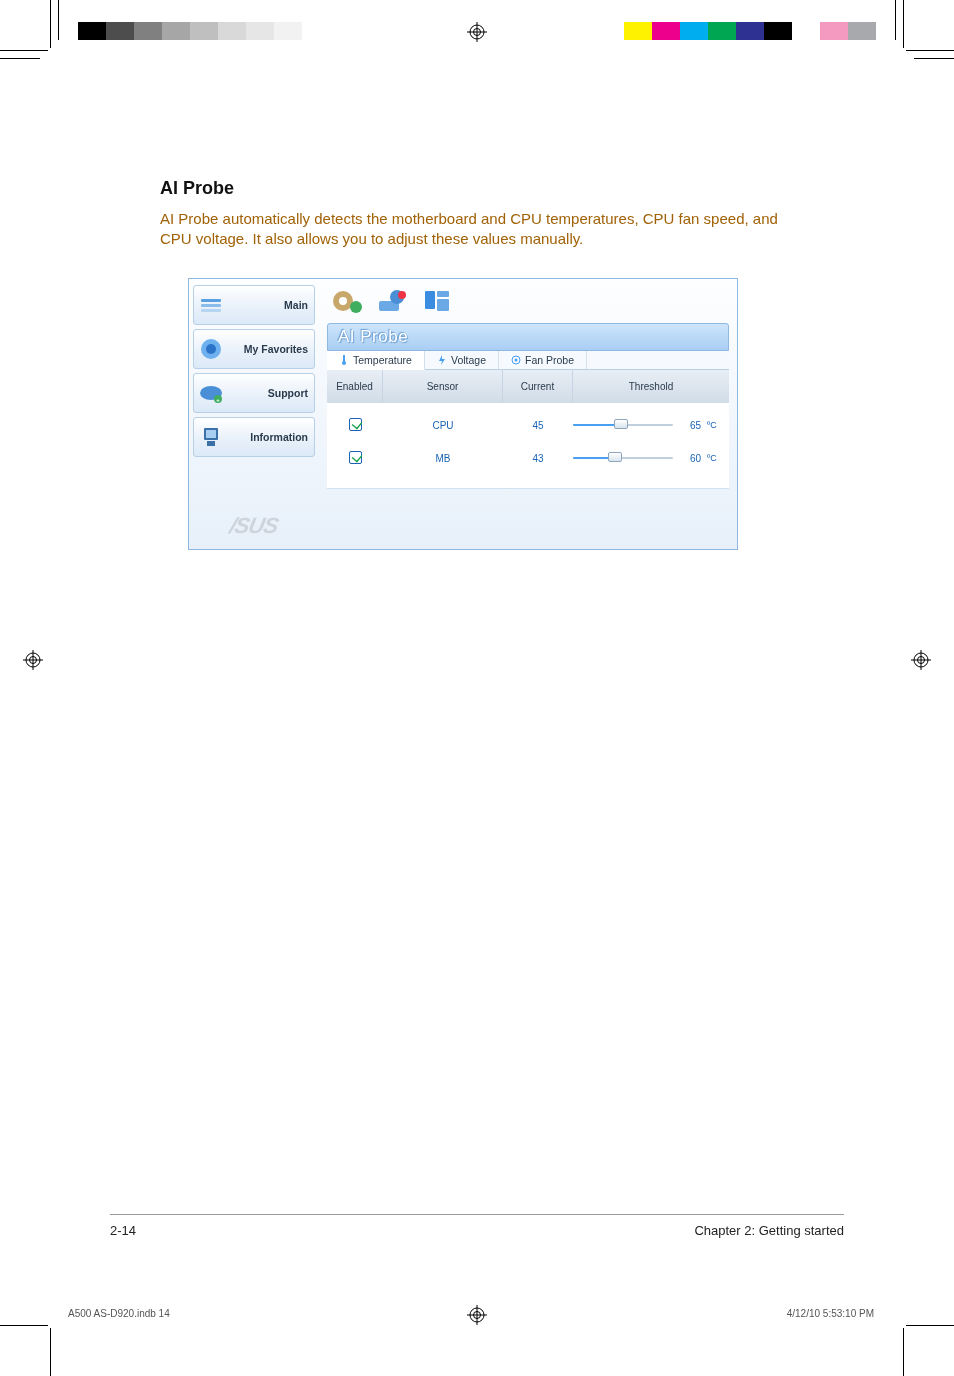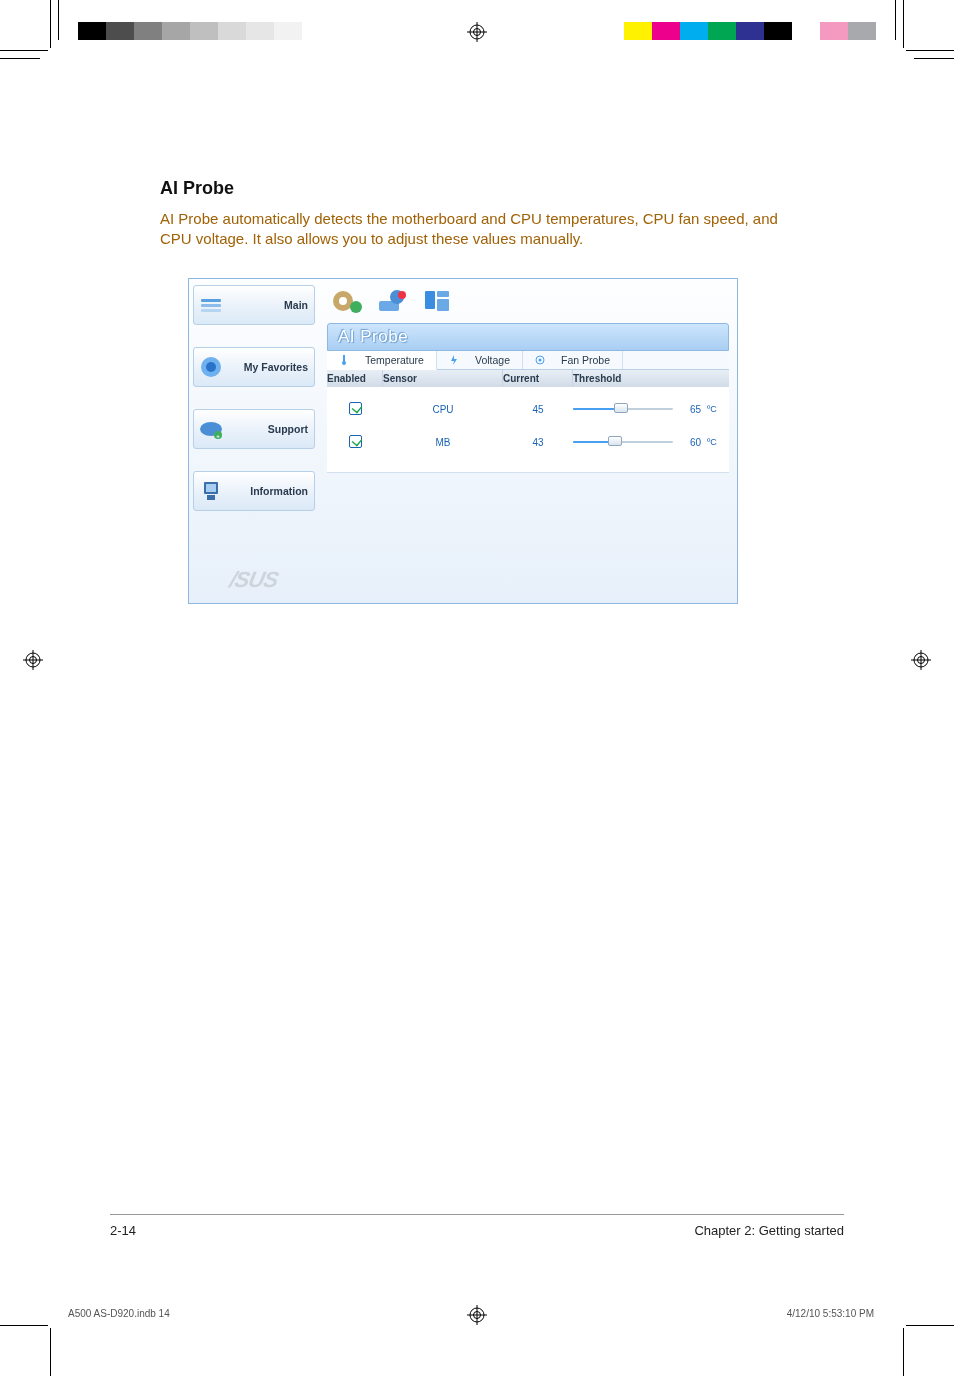--- a/index.html
+++ b/index.html
@@ -22,37 +22,37 @@
   .app { position: relative; width: 550px; margin-left: 28px; border: 1px solid #8fb8e0; background: linear-gradient(#e8f1fb,#d4e6f7); }
   .app-title { height: 38px; background: linear-gradient(#1a5fb4,#3a8de0 40%,#2a73c8); display: flex; align-items: center; padding: 0 6px; }
   .app-logo { width: 24px; height: 24px; border-radius: 50%; background: radial-gradient(circle at 35% 30%, #fff 0%, #a8d0f5 35%, #2a73c8 75%); border: 2px solid #c9e2fa; margin-right: 8px; flex: none; }
   .app-title-text { font-family: "Arial Rounded MT Bold", Arial, sans-serif; font-size: 20px; color: #fff; text-shadow: 1px 1px 2px rgba(0,0,0,.4); letter-spacing: .5px; }
   .win-btns { margin-left: auto; display: flex; gap: 2px; }
   .win-btn { width: 18px; height: 16px; background: linear-gradient(#cfe5fa,#9ec6ee); border: 1px solid #5a8fc7; border-radius: 2px; font-size: 10px; line-height: 14px; text-align: center; color: #134b88; }
   .win-btn.close { background: linear-gradient(#e97a7a,#c33); color: #fff; }
   .app-body { display: flex; background: linear-gradient(#fdfeff,#e7f0fa); }
   
   .sidebar { width: 130px; flex: none; padding: 6px 0 0; }
-  .side-item { height: 40px; margin: 0 4px 22px; border: 1px solid #b7cfe7; border-radius: 3px; background: linear-gradient(#fff 0%,#e9f1fa 55%,#dbe9f7 100%); display: flex; align-items: center; padding: 0 6px 0 4px; font-size: 10.5px; color: #2a3b4d; font-weight: bold; }
+  .side-item { height: 40px; margin: 0 4px 4px; border: 1px solid #b7cfe7; border-radius: 3px; background: linear-gradient(#fff 0%,#e9f1fa 55%,#dbe9f7 100%); display: flex; align-items: center; padding: 0 6px 0 4px; font-size: 10.5px; color: #2a3b4d; font-weight: bold; }
   .side-item .ico { width: 26px; height: 26px; margin-right: 4px; flex: none; }
   .side-item span.lbl { flex: 1; text-align: right; }
   .brand { margin-top: 56px; display: flex; justify-content: center; padding-bottom: 10px; }
   .brand-txt { font-family: Arial, sans-serif; font-weight: bold; font-style: italic; font-size: 22px; letter-spacing: -1px; color: #cdd4db; transform: skewX(-12deg); }
   
   .main { flex: 1; padding: 6px 8px 10px; display: flex; flex-direction: column; }
   .tool-icons { display: flex; gap: 10px; padding: 2px 0 8px 4px; }
   .tool-ico { width: 34px; height: 28px; }
   .pane-head { height: 28px; background: linear-gradient(#cde5fc,#a9cef3); border: 1px solid #8fb8e0; border-radius: 3px 3px 0 0; display: flex; align-items: center; padding-left: 10px; }
   .pane-head-text { font-family: "Arial Rounded MT Bold", Arial, sans-serif; font-size: 17px; color: #fff; text-shadow: 1px 1px 1px #6a9fd3, -1px -1px 1px #6a9fd3; letter-spacing: .5px; }
   .tabs { display: flex; border-bottom: 1px solid #b7cfe7; background: #f6fafe; }
-  .tab { padding: 3px 12px; font-size: 10.5px; color: #2a3b4d; border-right: 1px solid #d2e1f0; display: flex; align-items: center; gap: 16px; }
+  .tab { padding: 3px 12px; font-size: 10.5px; color: #2a3b4d; border-right: 1px solid #d2e1f0; display: flex; align-items: center; gap: 4px; }
   .tab.active { background: #fff; border-bottom: 1px solid #fff; margin-bottom: -1px; }
   .tab-ico { width: 10px; height: 10px; display: inline-block; }
   .grid-head { display: flex; background: linear-gradient(#e8eef5,#d1dce8); font-size: 10px; color: #2a3b4d; }
-  .gh { padding: 3px 0; text-align: left; border-right: 1px solid #c6d4e3; font-weight: bold; }
+  .gh { padding: 11px 0; text-align: center; border-right: 1px solid #c6d4e3; }
   .gh.en { width: 56px; }
   .gh.se { width: 120px; }
   .gh.cu { width: 70px; }
   .gh.th { flex: 1; border-right: none; }
   .grid-row { display: flex; align-items: center; font-size: 10px; color: #1a63b5; background: #fff; padding: 3px 0; margin-top: 12px; }
   .gc.en { width: 56px; text-align: center; }
   .gc.se { width: 120px; text-align: center; }
   .gc.cu { width: 70px; text-align: center; }
   .gc.th { flex: 1; display: flex; align-items: center; gap: 6px; padding-right: 6px; }
   .chk { display: inline-block; width: 13px; height: 13px; border: 1px solid #1a63b5; border-radius: 2px; position: relative; background: #fff; }

